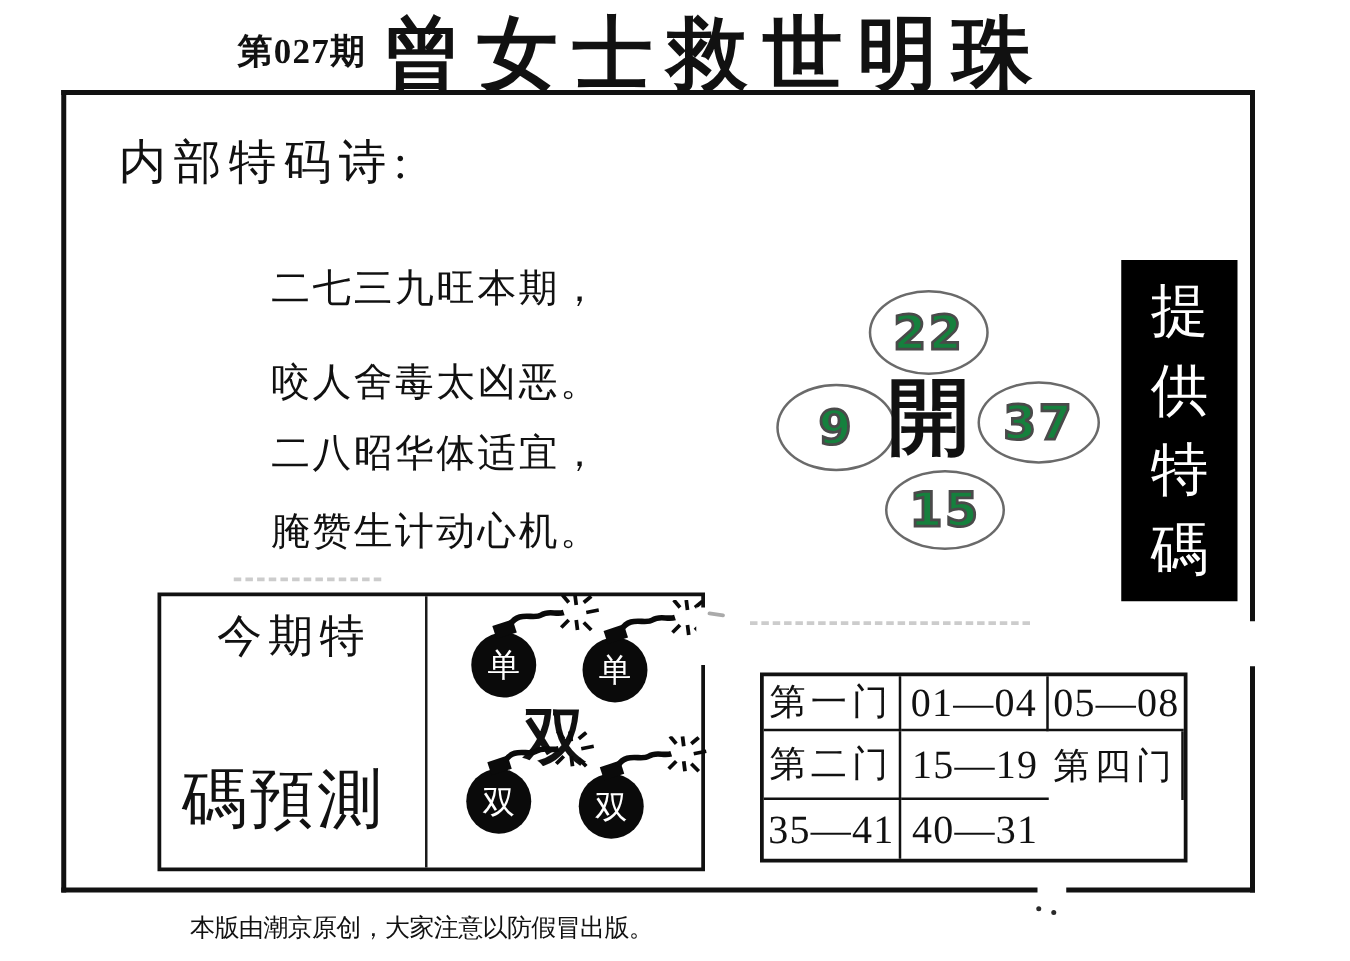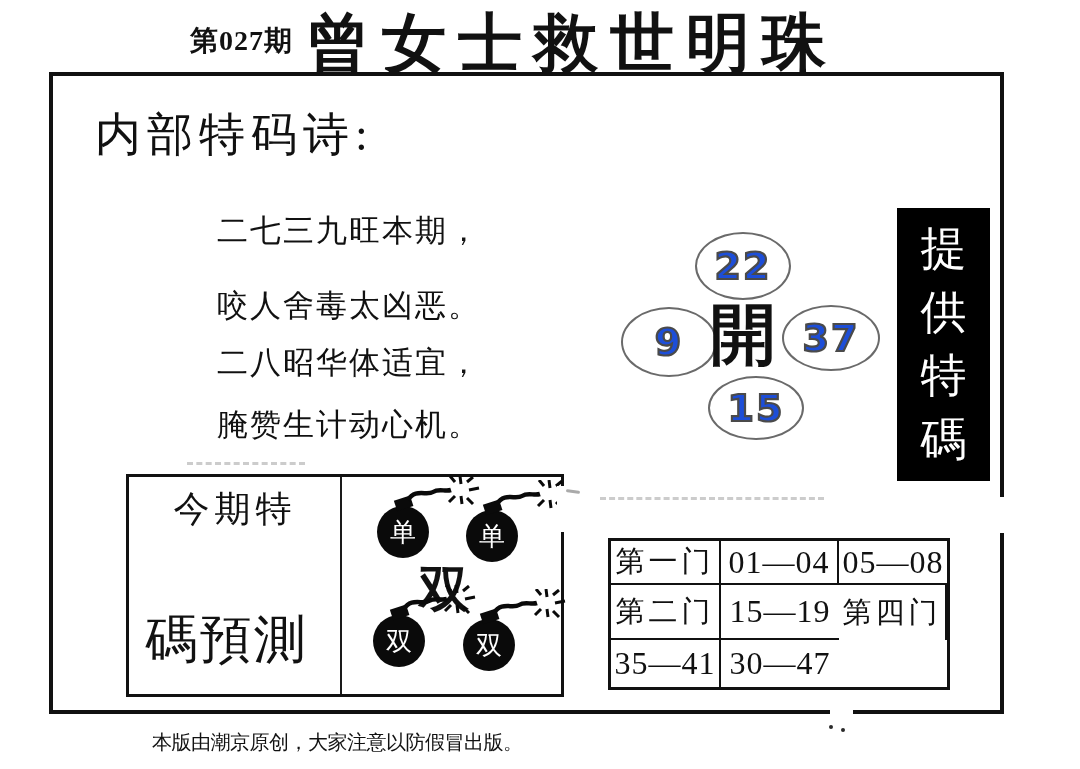--- a/index.html
+++ b/index.html
@@ -7,27 +7,27 @@
     width:1080px;height:769px;position:relative;background:#ffffff;overflow:hidden;
     font-family:"Liberation Serif","DejaVu Serif",serif;color:#111;
   }
   .abs{position:absolute;}
   
   .issue{left:190px;top:22px;font-size:28px;font-weight:bold;letter-spacing:1px;}
   .title{left:306px;top:0px;font-size:64px;font-weight:900;letter-spacing:12px;white-space:nowrap;}
   
   .frame{background:#111;}
   
-  .poem-heading{left:95px;top:104px;font-size:46px;letter-spacing:6px;}
+  .poem-heading{left:95px;top:104px;font-size:38px;letter-spacing:6px;}
   .poem-line{left:217px;font-size:31px;letter-spacing:2px;white-space:nowrap;}
   
   .ellipse{border:2px solid #6a6a6a;border-radius:50%;display:flex;align-items:center;justify-content:center;background:#fff;}
   .ellipse .num{
     font-family:"DejaVu Sans","Liberation Sans",sans-serif;font-weight:800;font-size:38px;
-    color:#1d4ed8;-webkit-text-stroke:2.2px #4a4a4a;letter-spacing:2px;
+    color:#15803d;-webkit-text-stroke:2.2px #4a4a4a;letter-spacing:2px;
   }
   .open-char{left:704px;top:298px;width:78px;height:74px;font-size:66px;font-weight:900;text-align:center;line-height:74px;}
   
   .banner{left:897px;top:208px;width:93px;height:273px;background:#000;
     display:flex;flex-direction:column;align-items:center;justify-content:space-evenly;}
   .banner span{color:#fff;font-size:46px;line-height:1;}
   
   .pred-box{left:126px;top:474px;width:438px;height:223px;border:3px solid #111;box-sizing:border-box;}
   .pred-divider{left:340px;top:477px;width:2px;height:217px;background:#1a1a1a;}
   .pred-t1{left:132px;top:485px;width:206px;text-align:center;font-size:36px;letter-spacing:5px;}
@@ -177,21 +177,21 @@
       <span class="gate-range">15—19</span>
     </div>
 
   <div class="cell last-row">
       <span class="gate-label">第四门</span>
     </div>
   <div class="cell last-row">
       <span class="gate-range">35—41</span>
     </div>
   <div class="cell last-col last-row">
-      <span class="gate-range">30—47</span>
+      <span class="gate-range">40—31</span>
     </div>
 </div>
 
 <div class="abs footer-note">本版由潮京原创，大家注意以防假冒出版。</div>
 
 <div class="abs remnant" style="left:187px;top:462px;width:118px;"></div>
 <div class="abs remnant" style="left:600px;top:497px;width:224px;"></div>
 <div class="abs stray" style="left:566px;top:490px;width:14px;transform:rotate(8deg);"></div>
 <div class="abs dot" style="left:829px;top:725px;"></div>
 <div class="abs dot" style="left:841px;top:728px;"></div>

